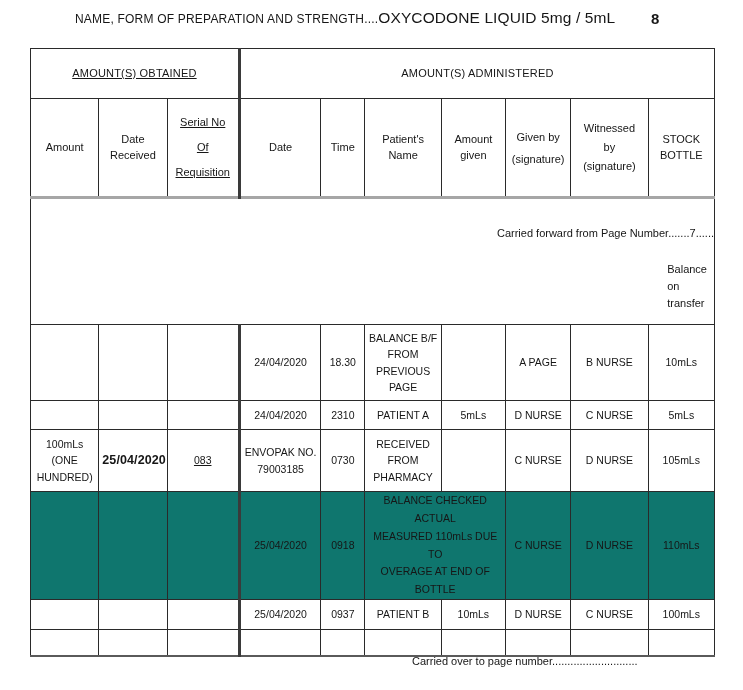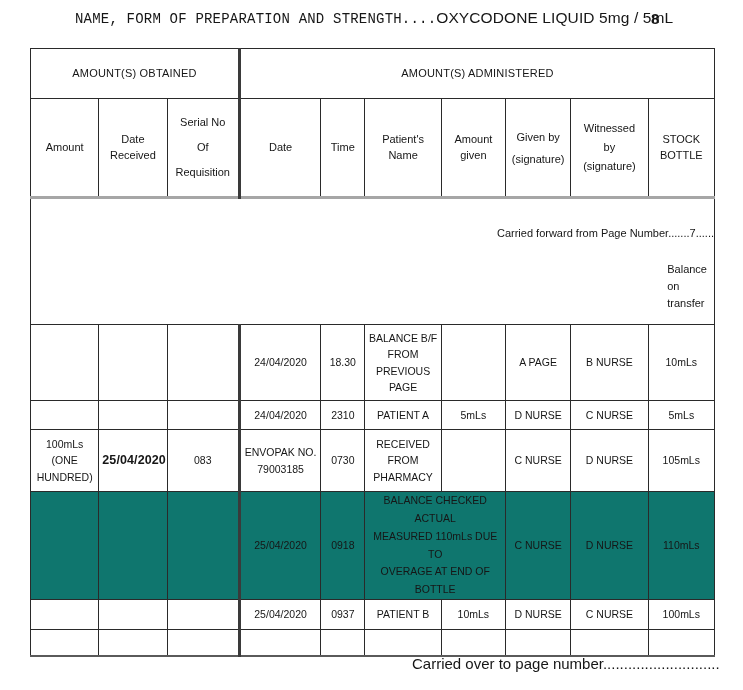--- a/index.html
+++ b/index.html
@@ -2,60 +2,60 @@
 <html><head>
 <meta charset="utf-8">
 <style>
   html,body{margin:0;padding:0;}
   body{
     width:743px;height:690px;position:relative;background:#ffffff;
     font-family:"Liberation Sans","DejaVu Sans",sans-serif;color:#161616;
     overflow:hidden;
   }
   .doc-header{position:absolute;top:9px;left:75px;display:flex;align-items:baseline;white-space:nowrap;}
-  .doc-header .label{font-size:14px;letter-spacing:.2px;font-family:Liberation Mono, monospace;}
+  .doc-header .label{font-size:12px;letter-spacing:.2px;}
   .doc-header .drug{font-size:15.5px;letter-spacing:.1px;text-align:center;}
   .page-num{position:absolute;top:10px;left:651px;font-size:15px;font-weight:bold;}
 
   table.register{
     position:absolute;top:48px;left:30px;width:685px;
     border-collapse:collapse;table-layout:fixed;
   }
   .register td,.register th{
     border:1px solid #2a2a2a;padding:0 3px;text-align:center;vertical-align:middle;
     white-space:pre-line;overflow:hidden;font-weight:normal;
   }
   .register th{font-size:11px;line-height:1.45;}
   .register td{font-size:10.5px;line-height:1.55;}
   tr.group-h{height:50px;}
   tr.group-h th{font-size:11px;letter-spacing:.2px;}
   tr.col-h{height:99px;}
   th.sp-wide{line-height:2.3;}
   th.sp-med{line-height:2.0;}
   th.sp-med2{line-height:1.7;}
-  .div-r{border-right:3px solid #3a3a3a !important;}
+  .div-r{border-right:3px solid #3a3a3a !important;text-decoration:underline;}
 
   tr.band td{
     height:125px;position:relative;padding:0;
     border-top:3px solid #a6a6a6;
   }
   .cf-text{position:absolute;top:26px;left:36px;right:0;text-align:right;font-size:11px;}
   .transfer{
     position:absolute;right:7px;bottom:12px;text-align:left;
     font-size:11px;line-height:1.55;white-space:pre-line;
   }
 
   tr.r1{height:76px;} tr.r2{height:29px;} tr.r3{height:62px;}
   tr.r4{height:88px;} tr.r5{height:30px;} tr.r6{height:26px;}
   tr.r6 td{border-bottom:2px solid #5a5a5a;}
   tr.hl td{background:#0f766e;}
   tr.r4 td{line-height:1.7;font-size:10.5px;}
   td.big-date{font-size:12.5px;font-weight:bold;letter-spacing:.1px;}
 
-  .doc-footer{position:absolute;left:412px;top:655px;font-size:15px;white-space:nowrap;}
+  .doc-footer{position:absolute;left:412px;top:655px;font-size:11px;white-space:nowrap;}
 </style>
 </head>
 <body>
 
 <div class="doc-header">
   <span class="label">NAME, FORM OF PREPARATION AND STRENGTH....</span>
     <span class="drug">OXYCODONE LIQUID 5mg / 5mL</span>
 </div>
 <div class="page-num">8</div>
 

